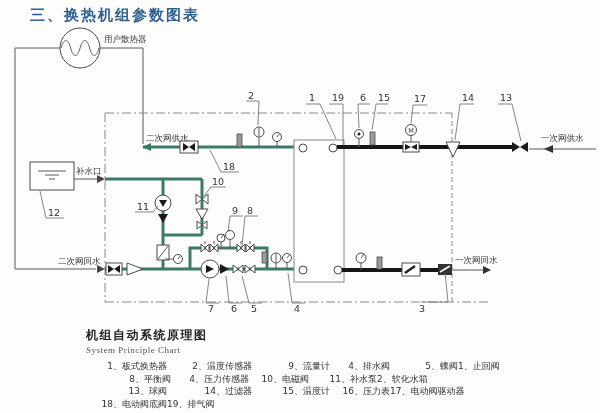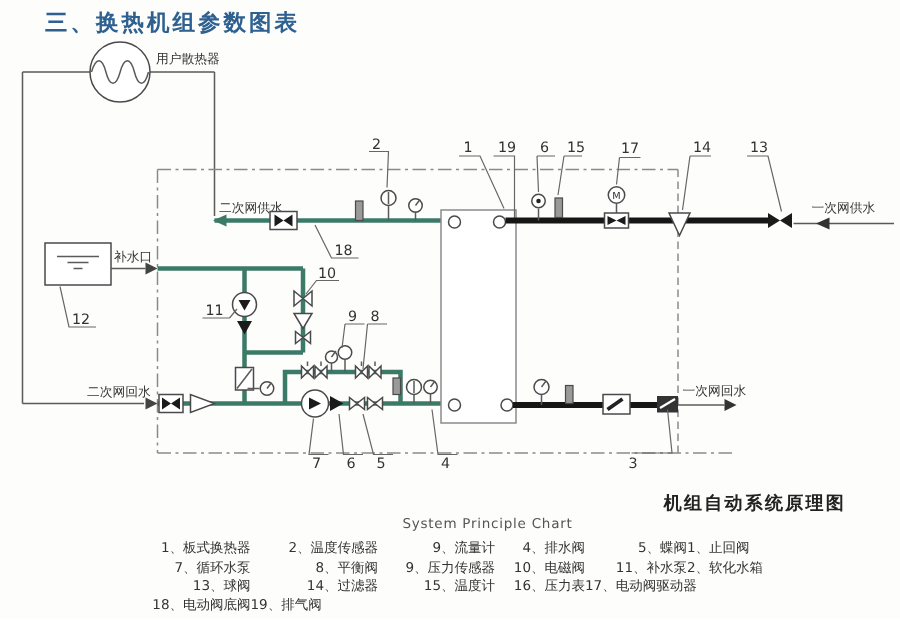--- a/index.html
+++ b/index.html
@@ -1,21 +1,21 @@
 <!DOCTYPE html>
 <html><head>
 <meta charset="utf-8">
 <style>
   html,body{margin:0;padding:0;background:#ffffff;font-family:"DejaVu Sans","Liberation Sans",sans-serif;}
   .stage{position:relative;width:600px;height:413px;background:#fdfdfc;overflow:hidden;}
   .page-title{position:absolute;left:30px;top:6px;font-size:15px;font-weight:bold;color:#2e6090;letter-spacing:2px;white-space:nowrap;}
   svg{position:absolute;left:0;top:0;}
   .legend{position:absolute;left:86px;top:327px;width:478px;color:#333;}
-  .legend-heading{text-align:right;font-size:12px;font-weight:bold;color:#222;letter-spacing:1.5px;}
-  .legend-sub{text-align:center;font-size:9px;color:#555;margin-top:1px;letter-spacing:.5px;}
+  .legend-heading{text-align:left;font-size:12px;font-weight:bold;color:#222;letter-spacing:1.5px;}
+  .legend-sub{font-size:9px;color:#555;margin-top:1px;letter-spacing:.5px;font-family:Liberation Serif, serif;}
   .legend-rows{margin-top:5px;font-size:9px;line-height:12.5px;white-space:nowrap;}
   .legend-row{display:flex;}
   .li{flex:none;text-align:right;}
   .w0{width:81px}.w1{width:85px}.w2{width:78px}.w3{width:60px}.w4{width:68px}
   
   .lbl{font-size:8.5px;fill:#333;}
   .num{font-size:9.5px;fill:#333;}
   .mtxt{font-size:6.5px;fill:#333;text-anchor:middle;}
   .thin{stroke:#5a5a5a;stroke-width:1;fill:none;}
   .lead{stroke:#666;stroke-width:.8;fill:none;}
@@ -208,23 +208,22 @@
     <div class="legend-rows">
       <div class="legend-row">
         <span class="li w0">1、板式换热器</span>
         <span class="li w1">2、温度传感器</span>
         <span class="li w2">9、流量计</span>
         <span class="li w3">4、排水阀</span>
         <span class="li w4">5、蝶阀</span>
         <span class="li">1、止回阀</span>
       </div>
       <div class="legend-row">
-        <span class="li w0">7、循环水泵</span>
         <span class="li w1">8、平衡阀</span>
-        <span class="li w2">9、压力传感器</span>
+        <span class="li w2">4、压力传感器</span>
         <span class="li w3">10、电磁阀</span>
         <span class="li w4">11、补水泵</span>
         <span class="li">2、软化水箱</span>
       </div>
       <div class="legend-row">
         <span class="li w0">13、球阀</span>
         <span class="li w1">14、过滤器</span>
         <span class="li w2">15、温度计</span>
         <span class="li w3">16、压力表</span>
         <span class="li">17、电动阀驱动器</span>

